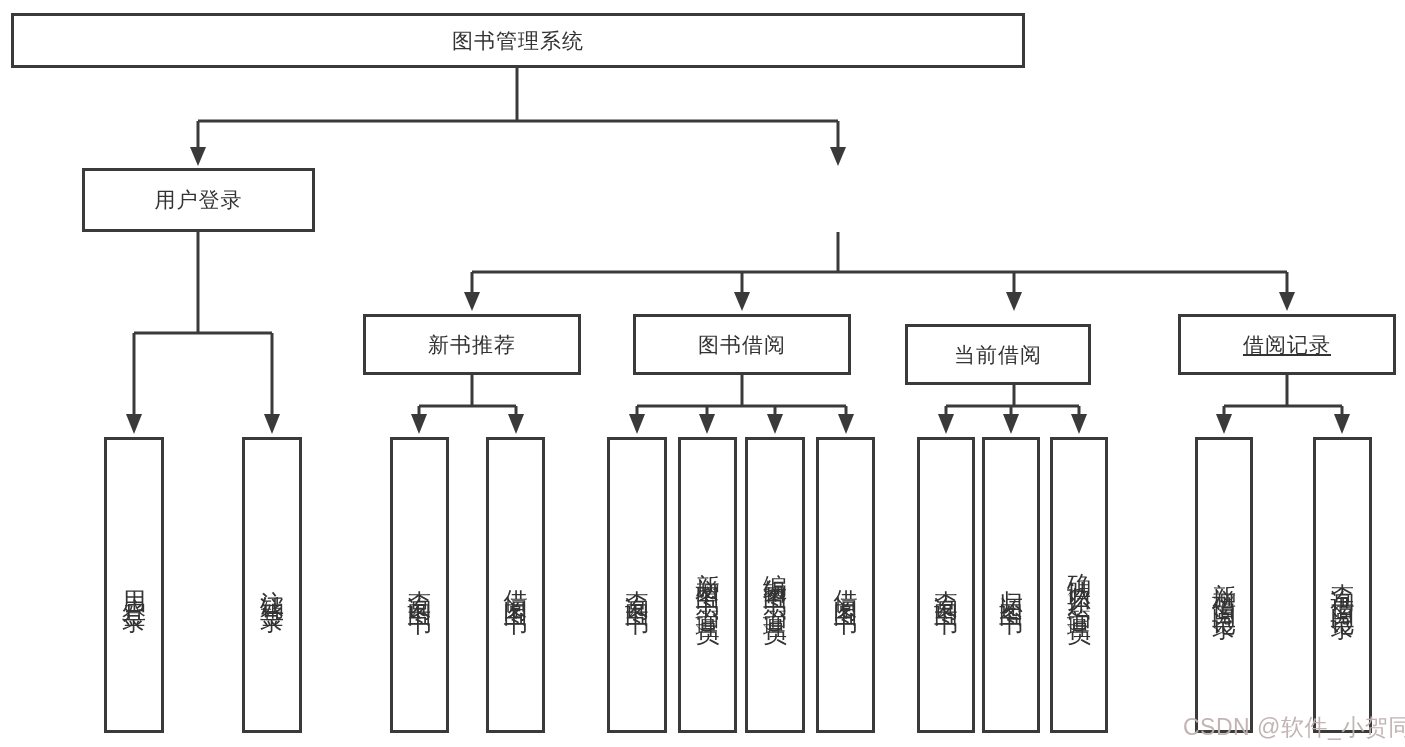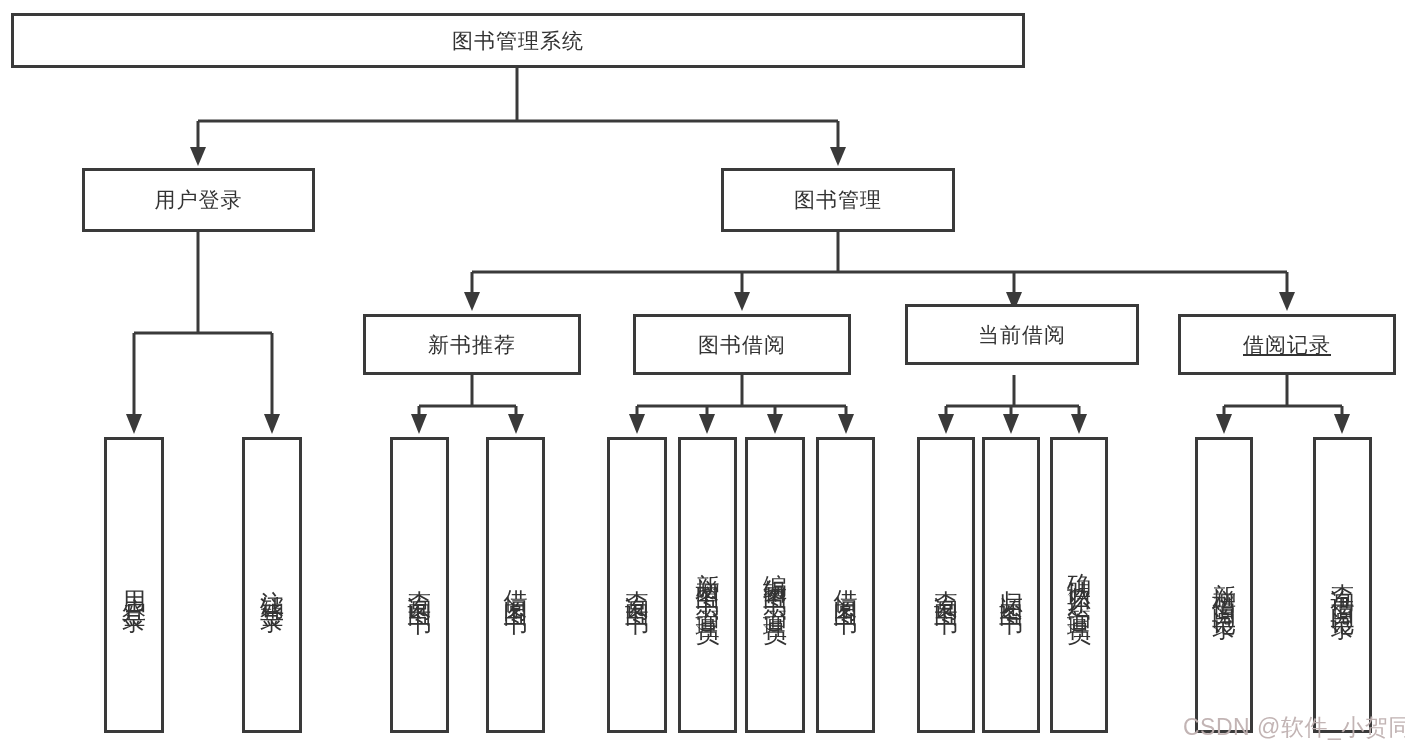--- a/index.html
+++ b/index.html
@@ -119,31 +119,28 @@
     </g>
   </svg>
 
   <div class="node h-node" style="left:11px; top:13px; width:1014px; height:55px;">
     <span>图书管理系统</span>
   </div>
 
   <div class="node h-node" style="left:82px; top:168px; width:233px; height:64px;">
     <span>用户登录</span>
   </div>
-  <div class="node h-node" style="left:721px; top:168px; width:234px; height:64px;">
-    <span>图书管理</span>
-  </div>
 
   <div class="node h-node" style="left:633px; top:314px; width:218px; height:61px;">
     <span>图书借阅</span>
   </div>
   <div class="node h-node" style="left:363px; top:314px; width:218px; height:61px;">
     <span>新书推荐</span>
   </div>
-  <div class="node h-node" style="left:905px; top:304px; width:234px; height:61px;">
+  <div class="node h-node" style="left:905px; top:324px; width:186px; height:61px;">
     <span>当前借阅</span>
   </div>
   <div class="node h-node" style="left:1178px; top:314px; width:218px; height:61px;text-decoration:underline;">
     <span>借阅记录</span>
   </div>
 
   <div class="node v-node" style="left:104px; top:437px; width:60px; height:296px;">
     <span class="v-label">用户登录</span>
   </div>
   <div class="node v-node" style="left:242px; top:437px; width:60px; height:296px;">

